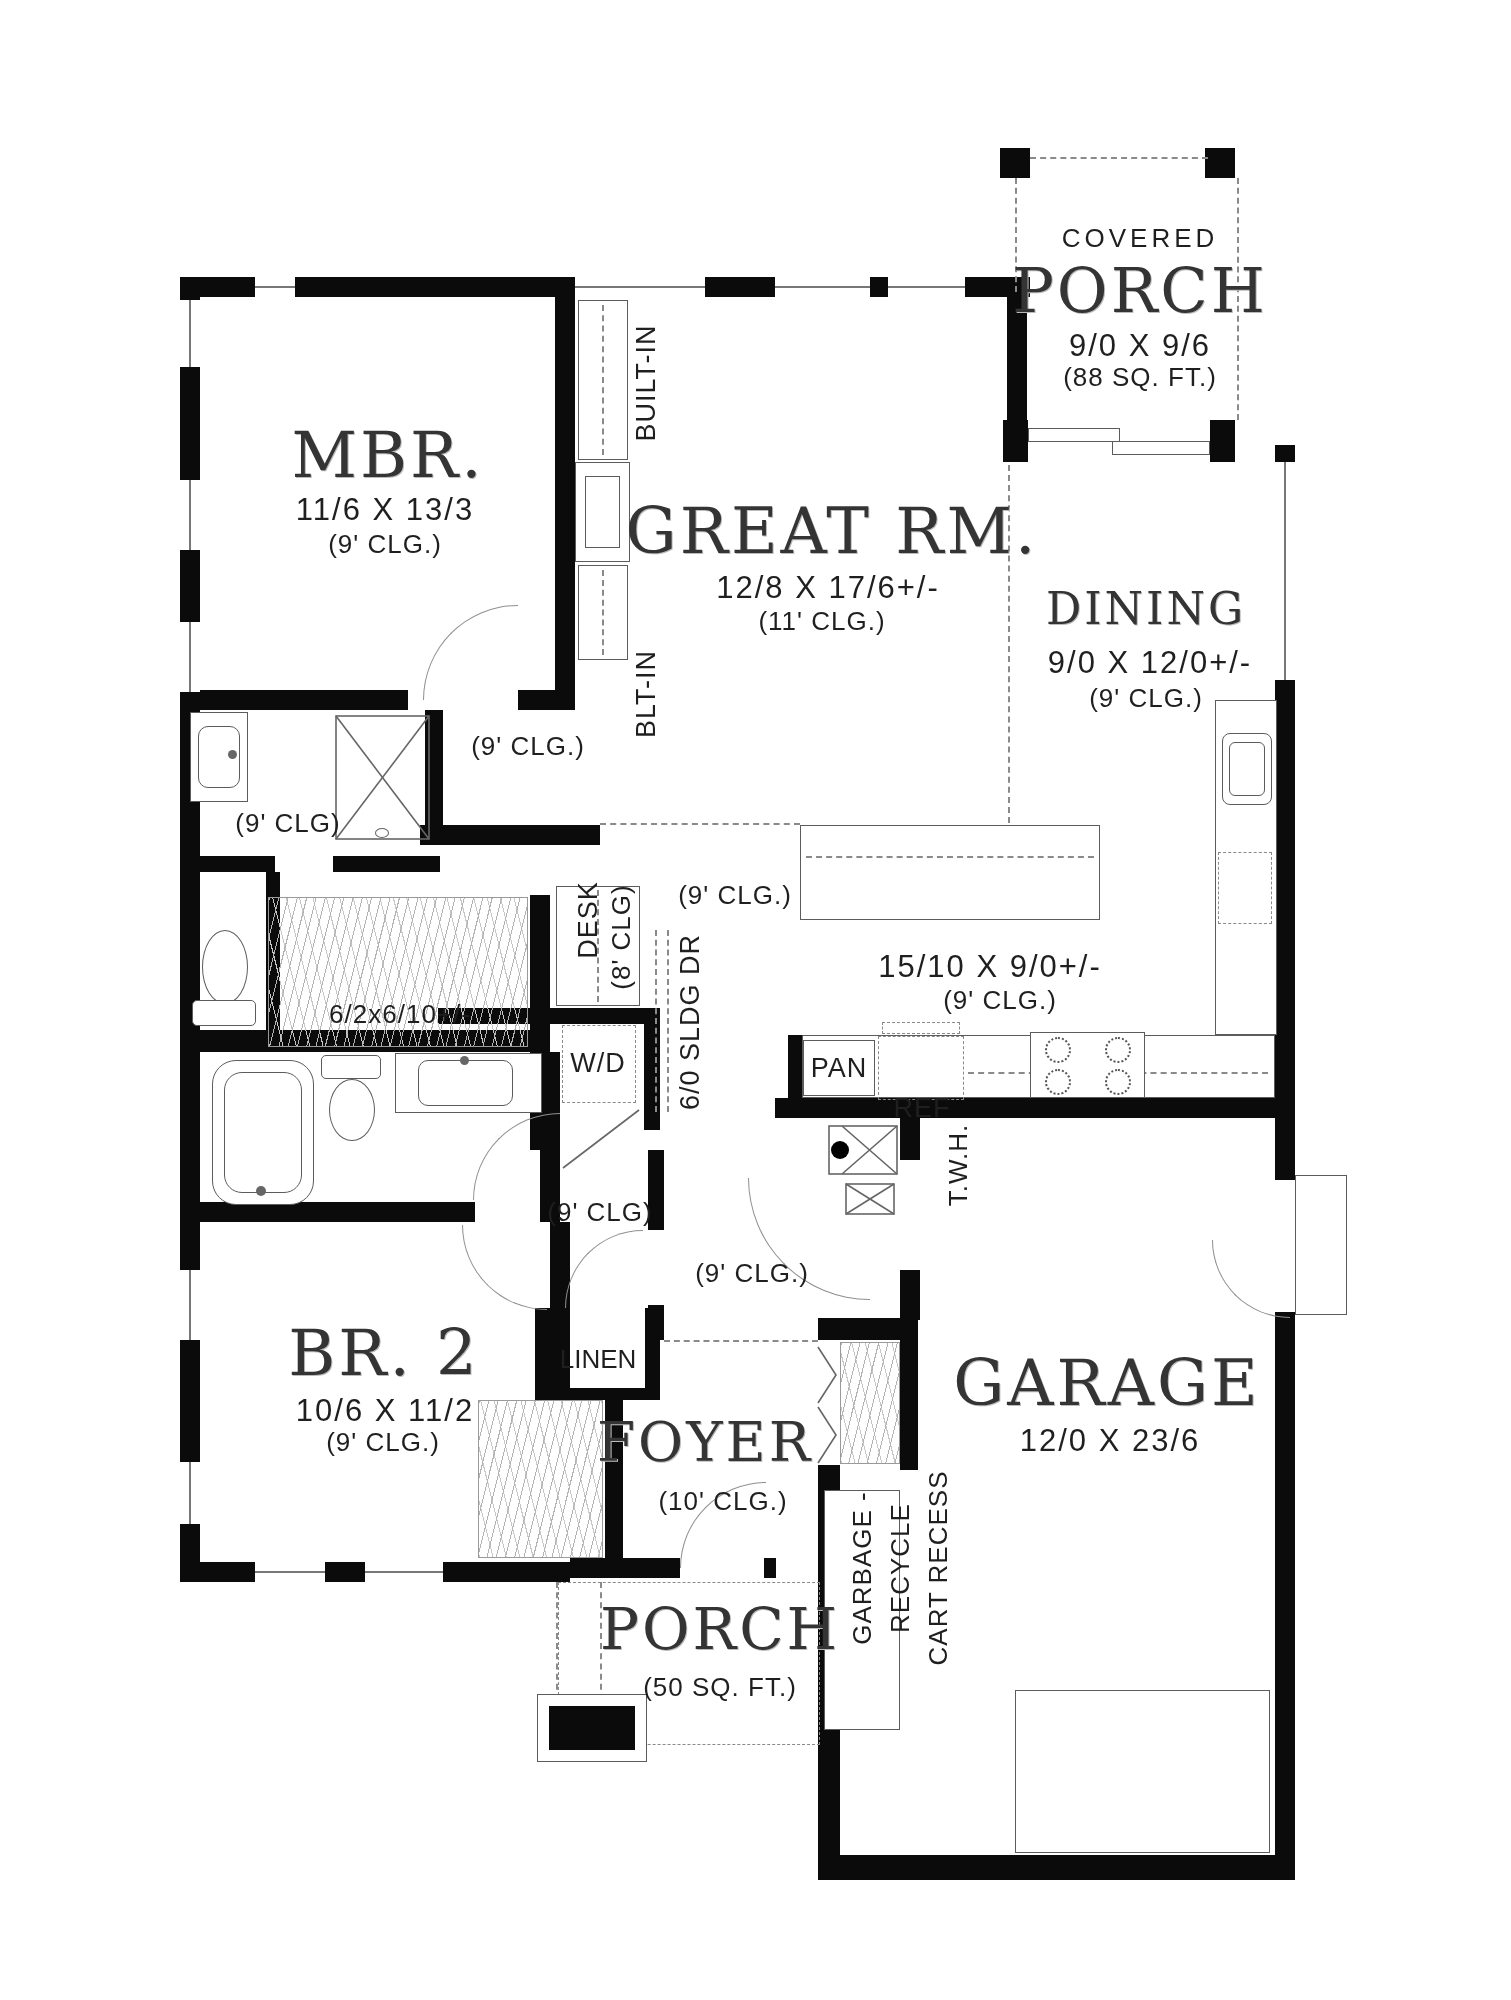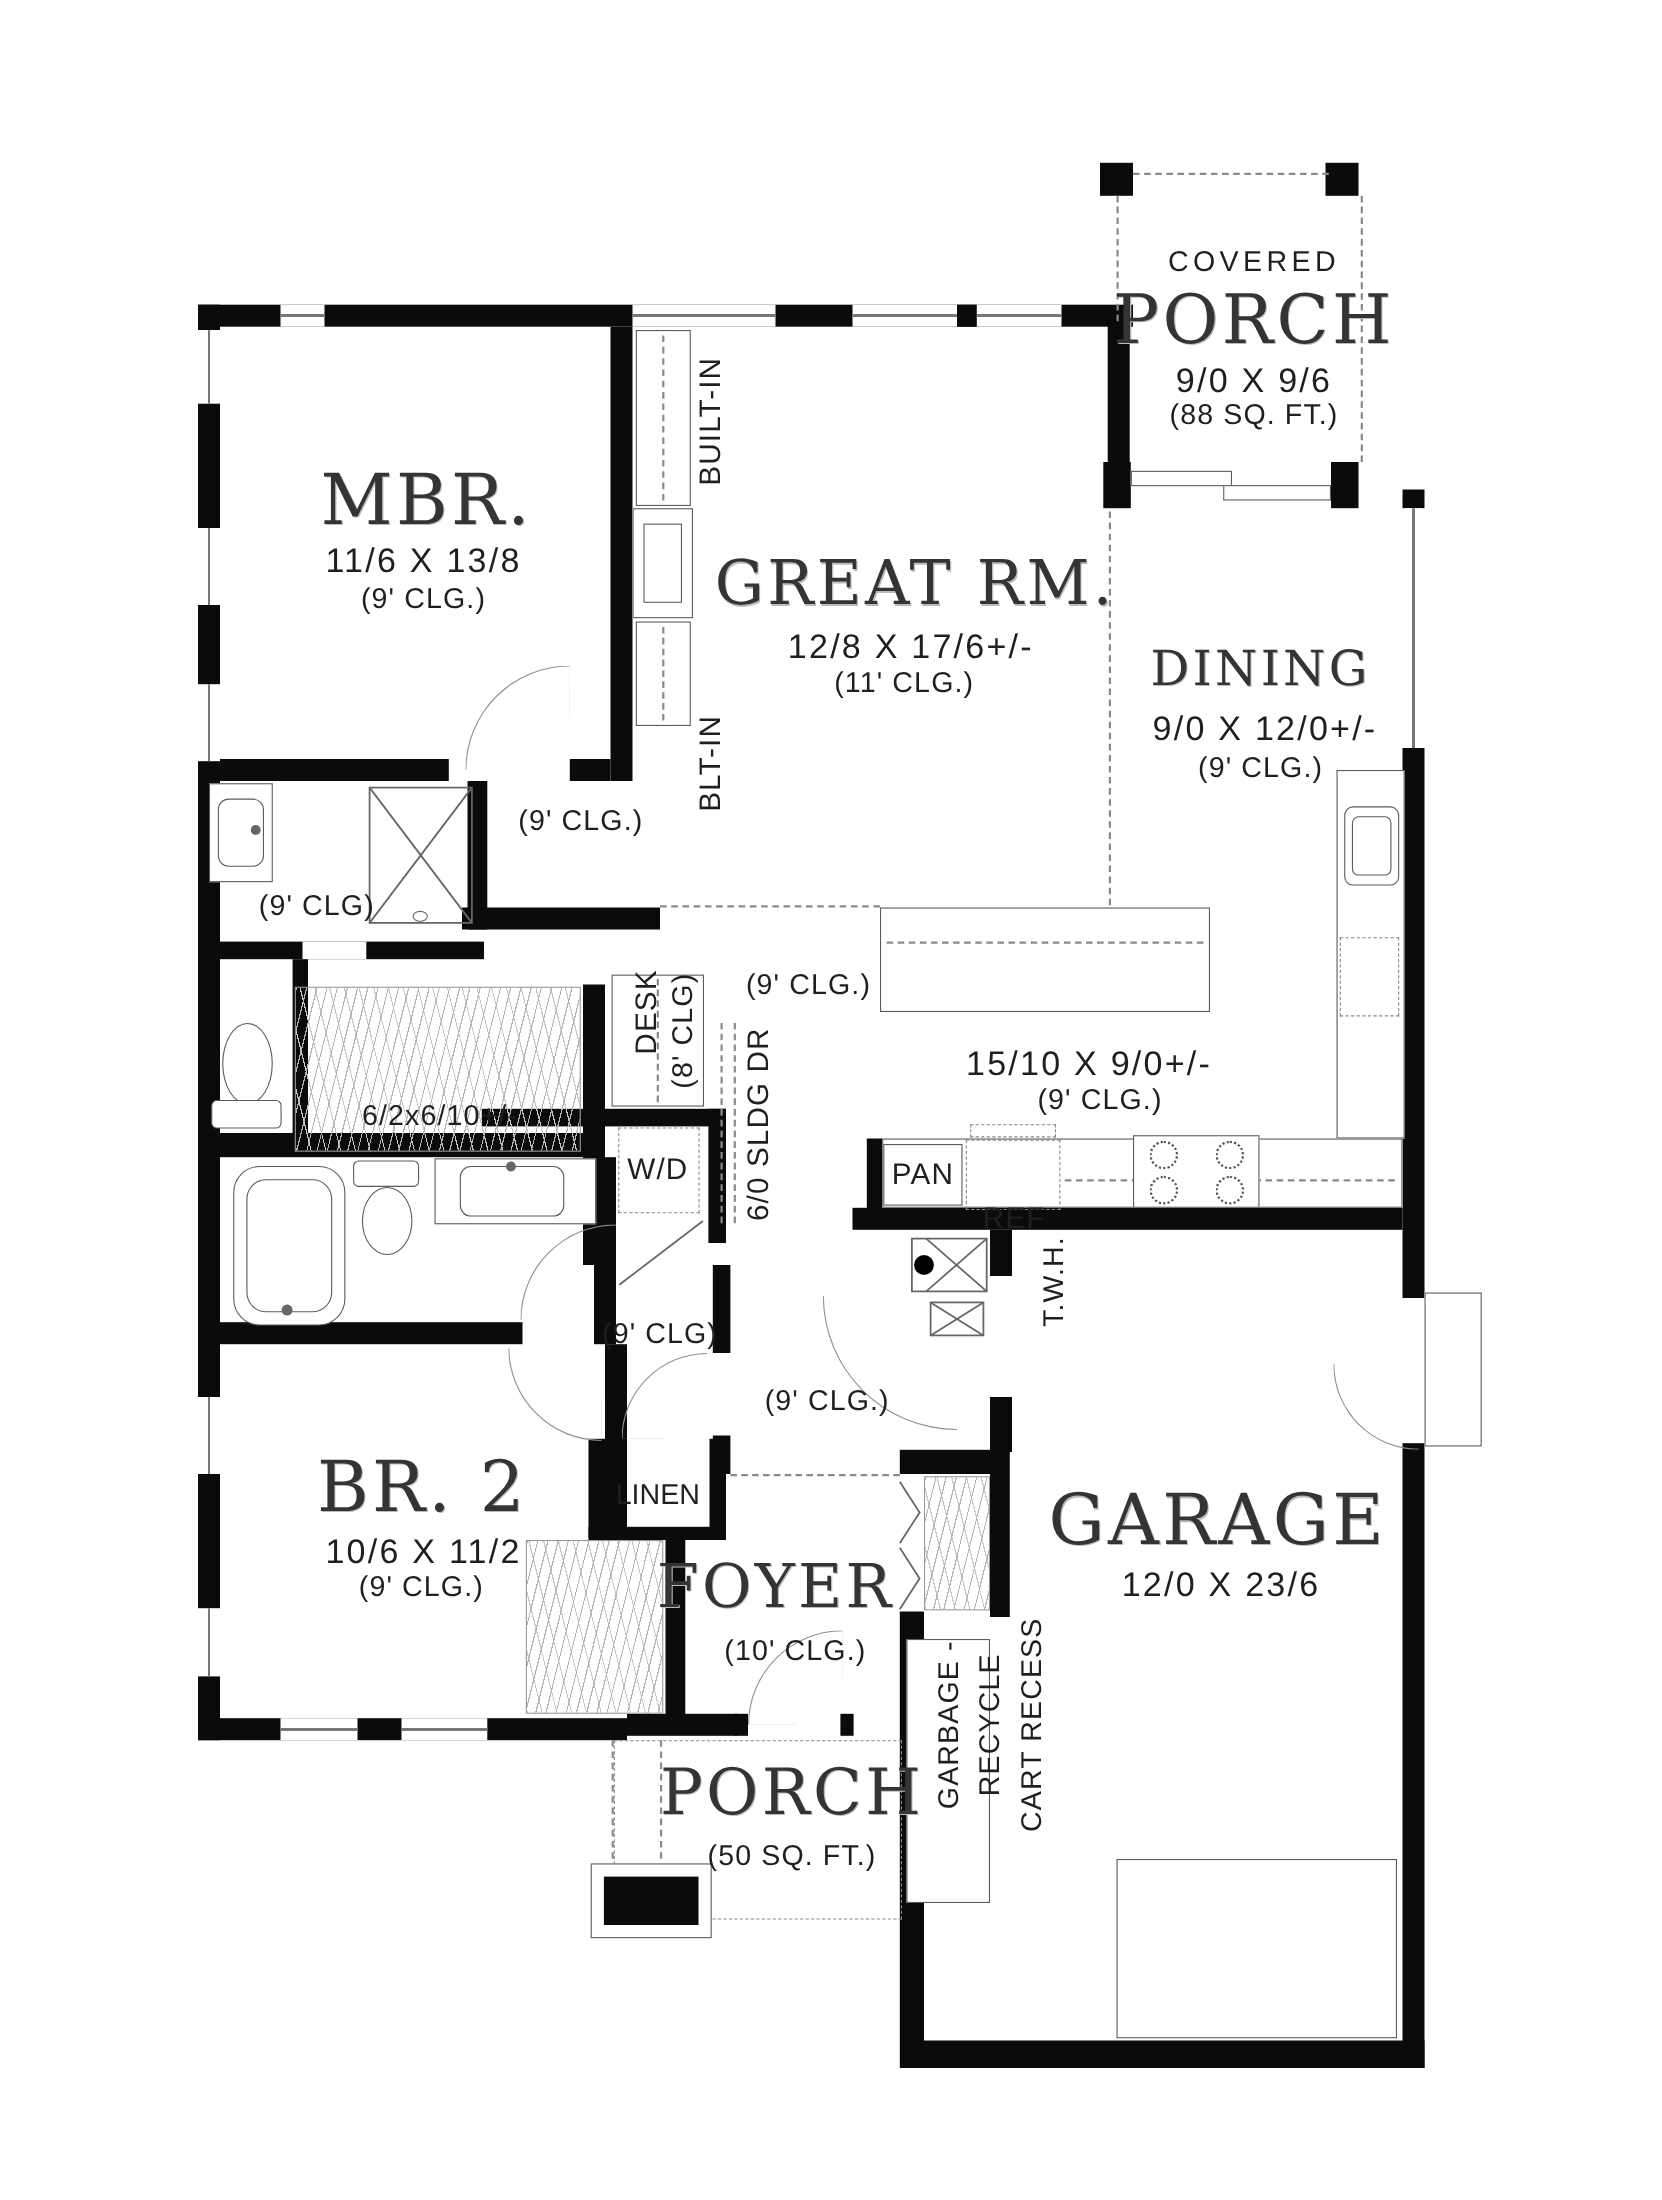--- a/index.html
+++ b/index.html
@@ -202,25 +202,25 @@
   <div class="arc arc-tl" style="left:680px;top:1482px;width:86px;height:86px"></div>
   <div class="arc arc-bl" style="left:748px;top:1178px;width:122px;height:122px"></div>
   <div class="arc arc-bl" style="left:1212px;top:1240px;width:78px;height:78px"></div>
 
   <div class="lbl sm" style="left:1140px;top:238px;font-size:26px;letter-spacing:4px">COVERED</div>
   <div class="lbl name" style="left:1140px;top:290px;font-size:62px">PORCH</div>
   <div class="lbl dims" style="left:1140px;top:346px">9/0 X 9/6</div>
   <div class="lbl clg" style="left:1140px;top:377px">(88 SQ. FT.)</div>
 
   <div class="lbl name" style="left:388px;top:455px;font-size:64px">MBR.</div>
-  <div class="lbl dims" style="left:385px;top:510px">11/6 X 13/8</div>
+  <div class="lbl dims" style="left:385px;top:510px">11/6 X 13/3</div>
   <div class="lbl clg" style="left:385px;top:544px">(9' CLG.)</div>
 
   <div class="lbl v sm" style="left:646px;top:383px">BUILT-IN</div>
-  <div class="lbl name" style="left:832px;top:531px;font-size:56px">GREAT RM.</div>
+  <div class="lbl name" style="left:832px;top:531px;font-size:64px">GREAT RM.</div>
   <div class="lbl dims" style="left:828px;top:588px">12/8 X 17/6+/-</div>
   <div class="lbl clg" style="left:822px;top:621px">(11' CLG.)</div>
 
   <div class="lbl name" style="left:1146px;top:608px;font-size:44px">DINING</div>
   <div class="lbl dims" style="left:1150px;top:663px">9/0 X 12/0+/-</div>
   <div class="lbl clg" style="left:1146px;top:698px">(9' CLG.)</div>
 
   <div class="lbl v sm" style="left:646px;top:694px">BLT-IN</div>
   <div class="lbl clg" style="left:528px;top:746px">(9' CLG.)</div>
   <div class="lbl clg" style="left:288px;top:823px">(9' CLG)</div>

